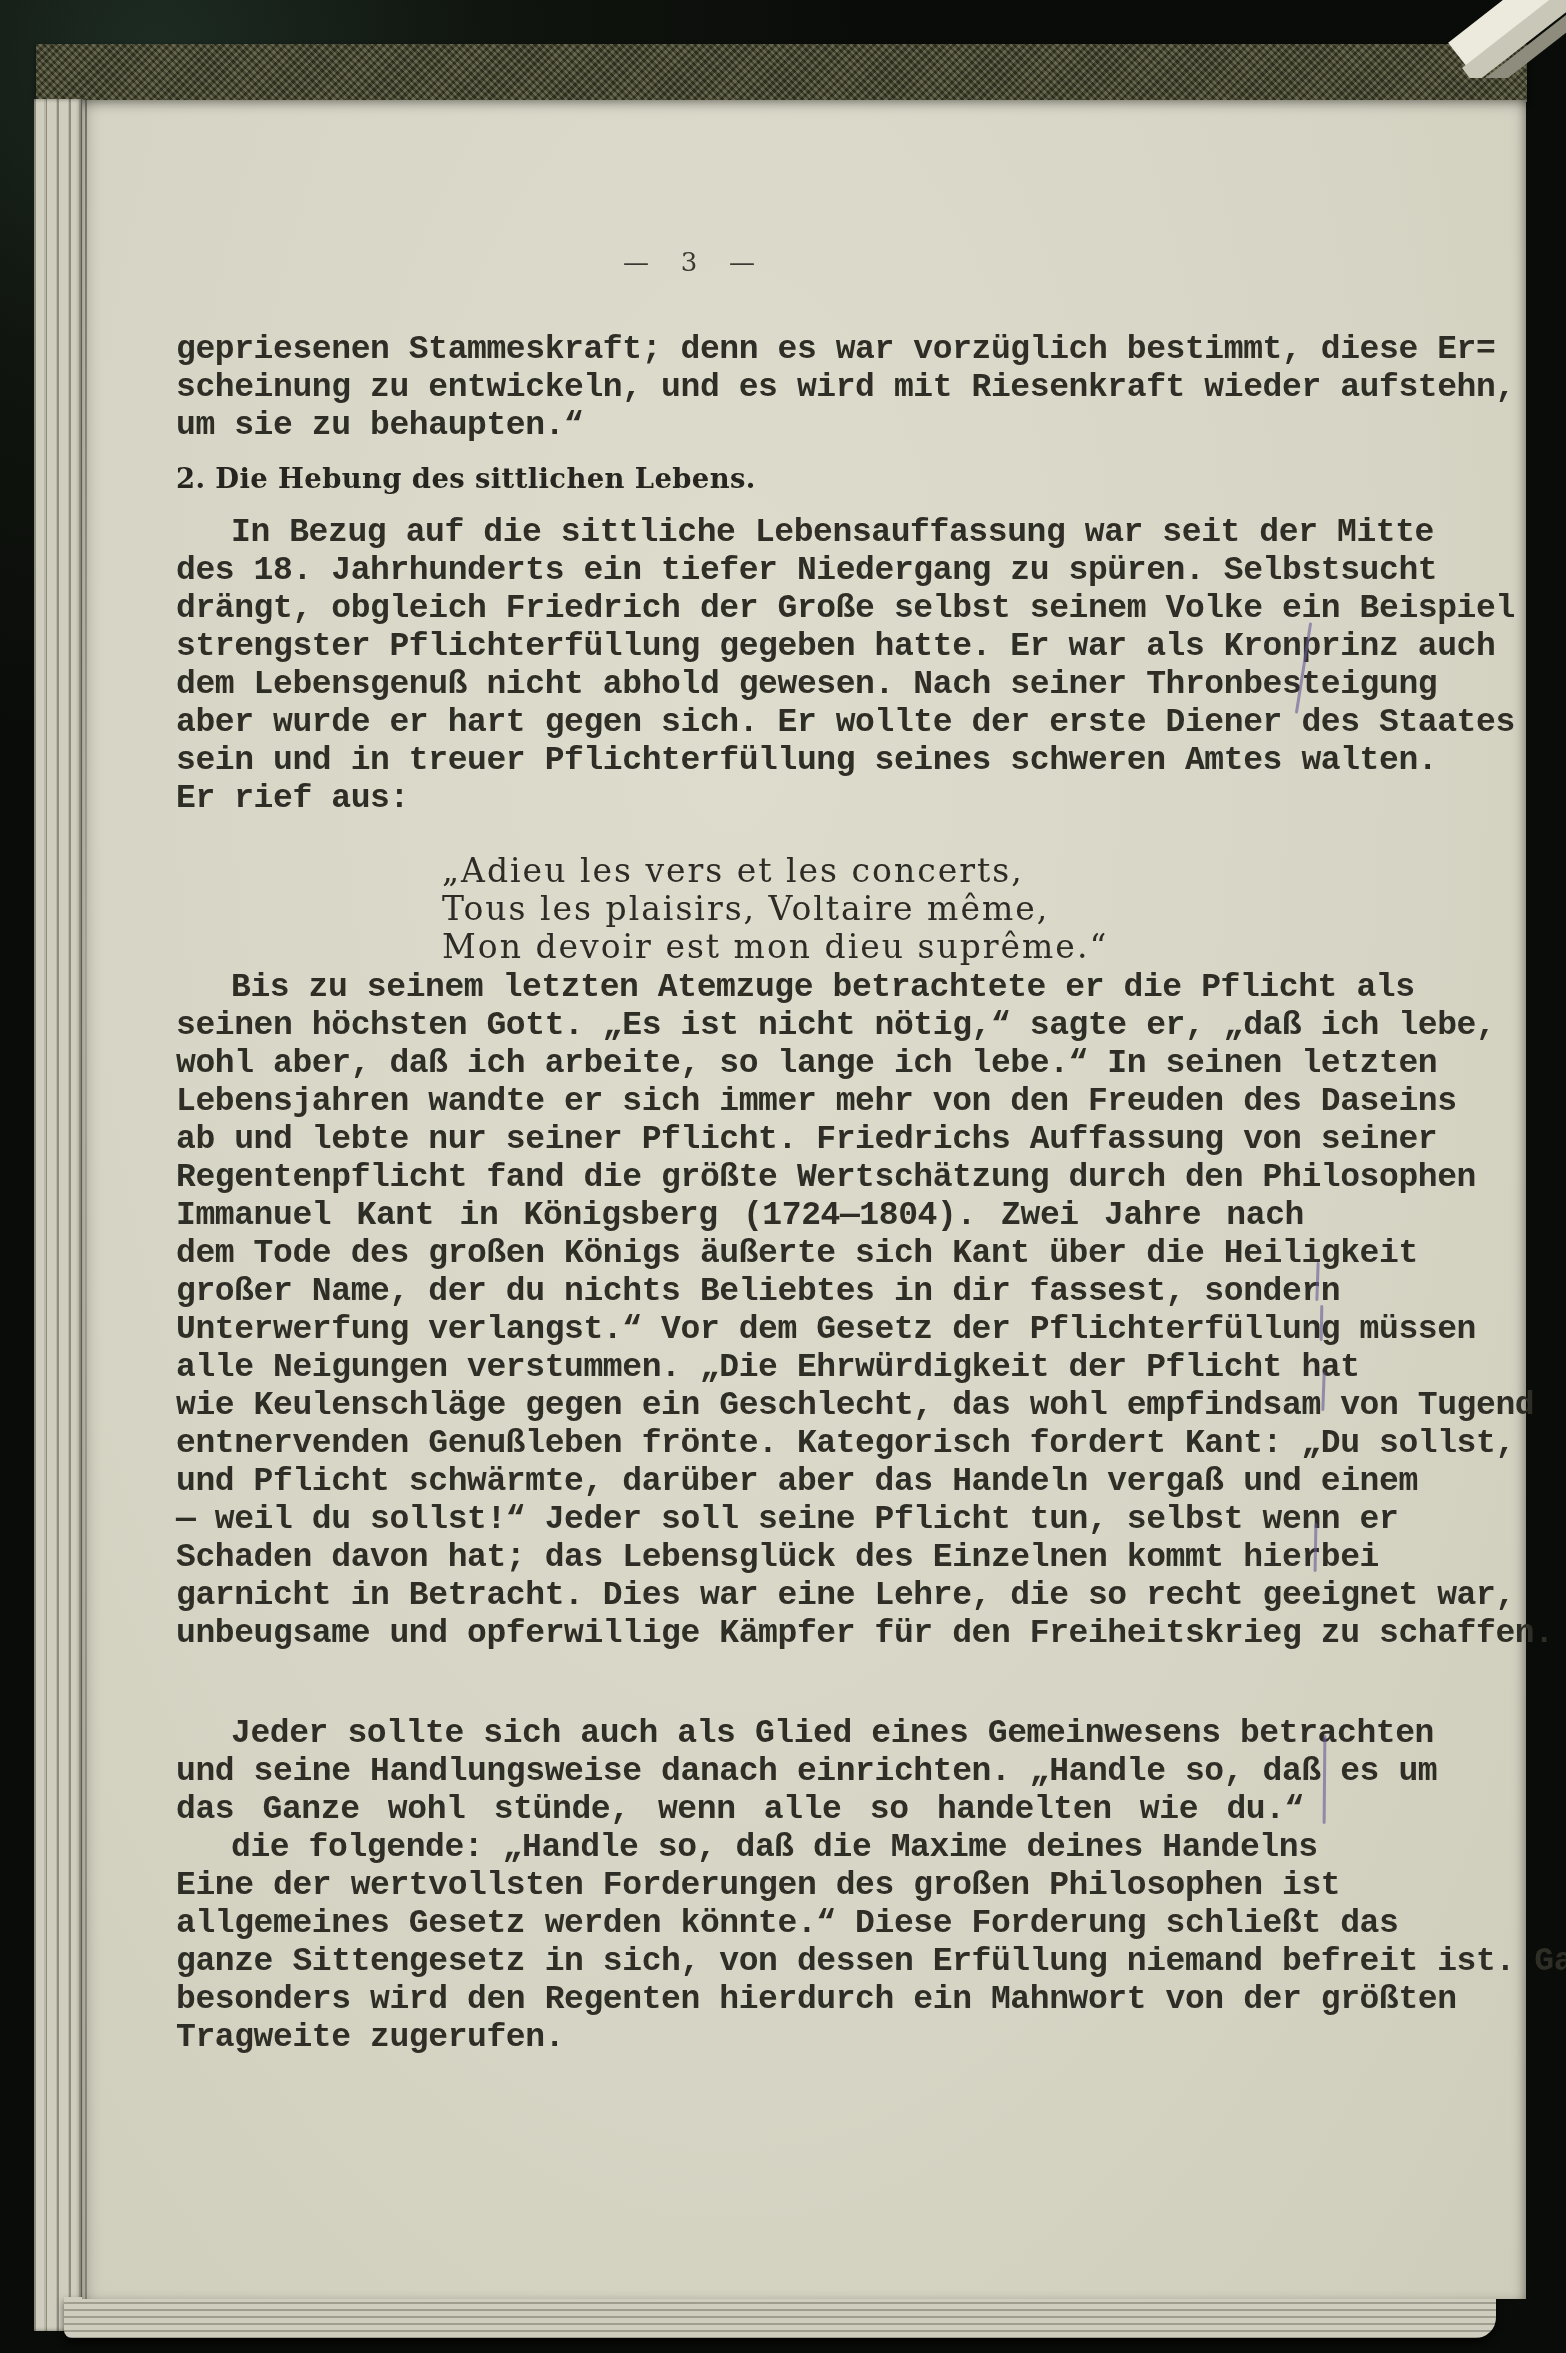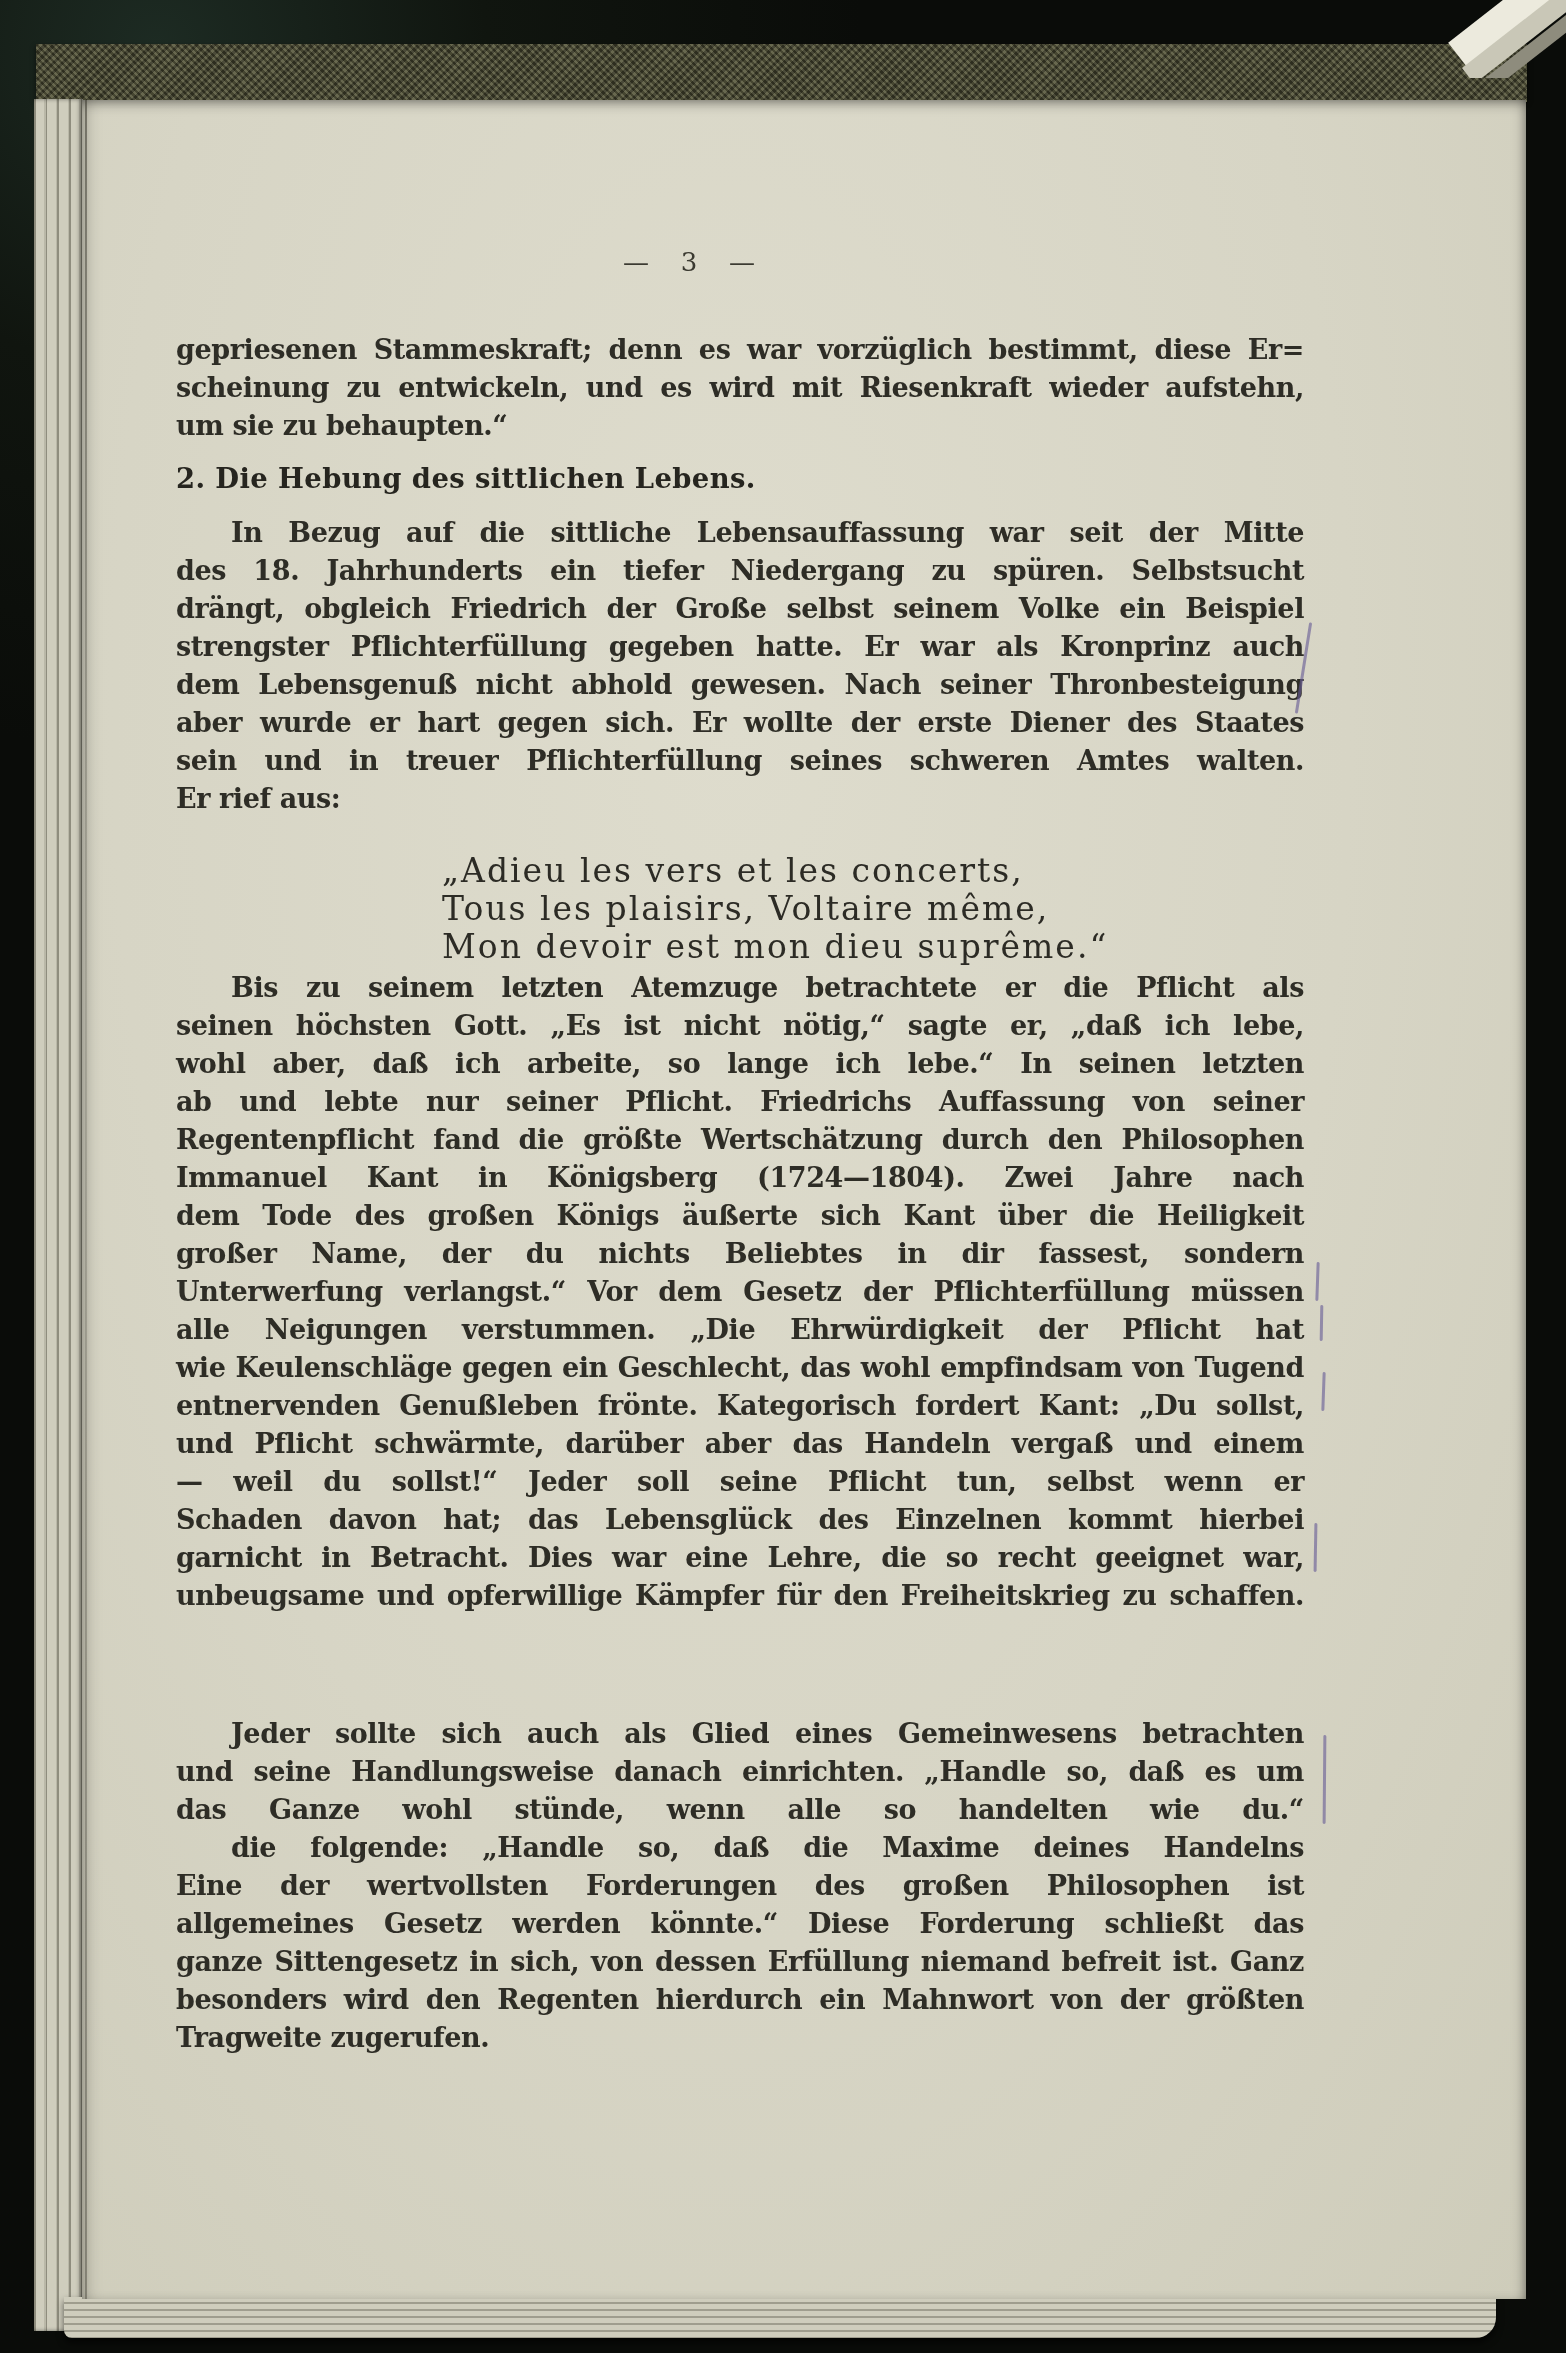--- a/index.html
+++ b/index.html
@@ -50,22 +50,22 @@
     position:absolute;left:43px;top:147px;width:1128px;
     text-align:center;font-size:26px;color:#3b3a31;word-spacing:23.5px;
   }
   .heading{
     position:absolute;left:94px;top:362px;width:1128px;
     text-align:left;font-weight:700;font-size:27.4px;color:#26251f;letter-spacing:0.4px;
   }
   .para{position:absolute;left:94px;width:1128px;color:#2e2d26;}
   .p1{top:231px;} .p2{top:414px;} .p3{top:869px;} .p4{top:1615px;} .p5{top:1729px;}
   .para .tl{
-    height:38px;line-height:38px;font-weight:700;font-size:27px;letter-spacing:-0.4px;
-    text-align:justify;text-align-last:justify;white-space:nowrap;
+    height:38px;line-height:38px;font-weight:700;font-size:33px;letter-spacing:-0.4px;
+    text-align:justify;text-align-last:justify;white-space:nowrap;font-family:Liberation Mono, monospace;
   }
   .indent .tl:first-child{text-indent:55px;}
   .para .tl.last-left{text-align-last:left;}
   
   .verse{position:absolute;left:360px;top:752px;color:#2c2b25;}
   .verse .tl{height:38px;line-height:38px;font-weight:400;font-size:33px;letter-spacing:2px;
     text-align:left;text-align-last:left;white-space:nowrap;}
   
   .pen{position:absolute;width:3.1px;border-radius:2.3px;background:rgba(103,92,150,.62);}
   .mark1{left:1220px;top:522px;height:92px;transform:rotate(9deg);}
@@ -115,20 +115,21 @@
     <div class="verse">
         <div class="tl">„Adieu les vers et les concerts,</div>
         <div class="tl">Tous les plaisirs, Voltaire même,</div>
         <div class="tl">Mon devoir est mon dieu suprême.“</div>
       </div>
 
     <div class="para p3 indent">
         <div class="tl">Bis zu seinem letzten Atemzuge betrachtete er die Pflicht als</div>
         <div class="tl">seinen höchsten Gott. „Es ist nicht nötig,“ sagte er, „daß ich lebe,</div>
         <div class="tl">wohl aber, daß ich arbeite, so lange ich lebe.“ In seinen letzten</div>
+        <div class="tl">Lebensjahren wandte er sich immer mehr von den Freuden des Daseins</div>
         <div class="tl">ab und lebte nur seiner Pflicht. Friedrichs Auffassung von seiner</div>
         <div class="tl">Regentenpflicht fand die größte Wertschätzung durch den Philosophen</div>
         <div class="tl">Immanuel Kant in Königsberg (1724—1804). Zwei Jahre nach</div>
         <div class="tl">dem Tode des großen Königs äußerte sich Kant über die Heiligkeit</div>
         <div class="tl">großer Name, der du nichts Beliebtes in dir fassest, sondern</div>
         <div class="tl">Unterwerfung verlangst.“ Vor dem Gesetz der Pflichterfüllung müssen</div>
         <div class="tl">alle Neigungen verstummen. „Die Ehrwürdigkeit der Pflicht hat</div>
         <div class="tl">wie Keulenschläge gegen ein Geschlecht, das wohl empfindsam von Tugend</div>
         <div class="tl">entnervenden Genußleben frönte. Kategorisch fordert Kant: „Du sollst,</div>
         <div class="tl">und Pflicht schwärmte, darüber aber das Handeln vergaß und einem</div>

